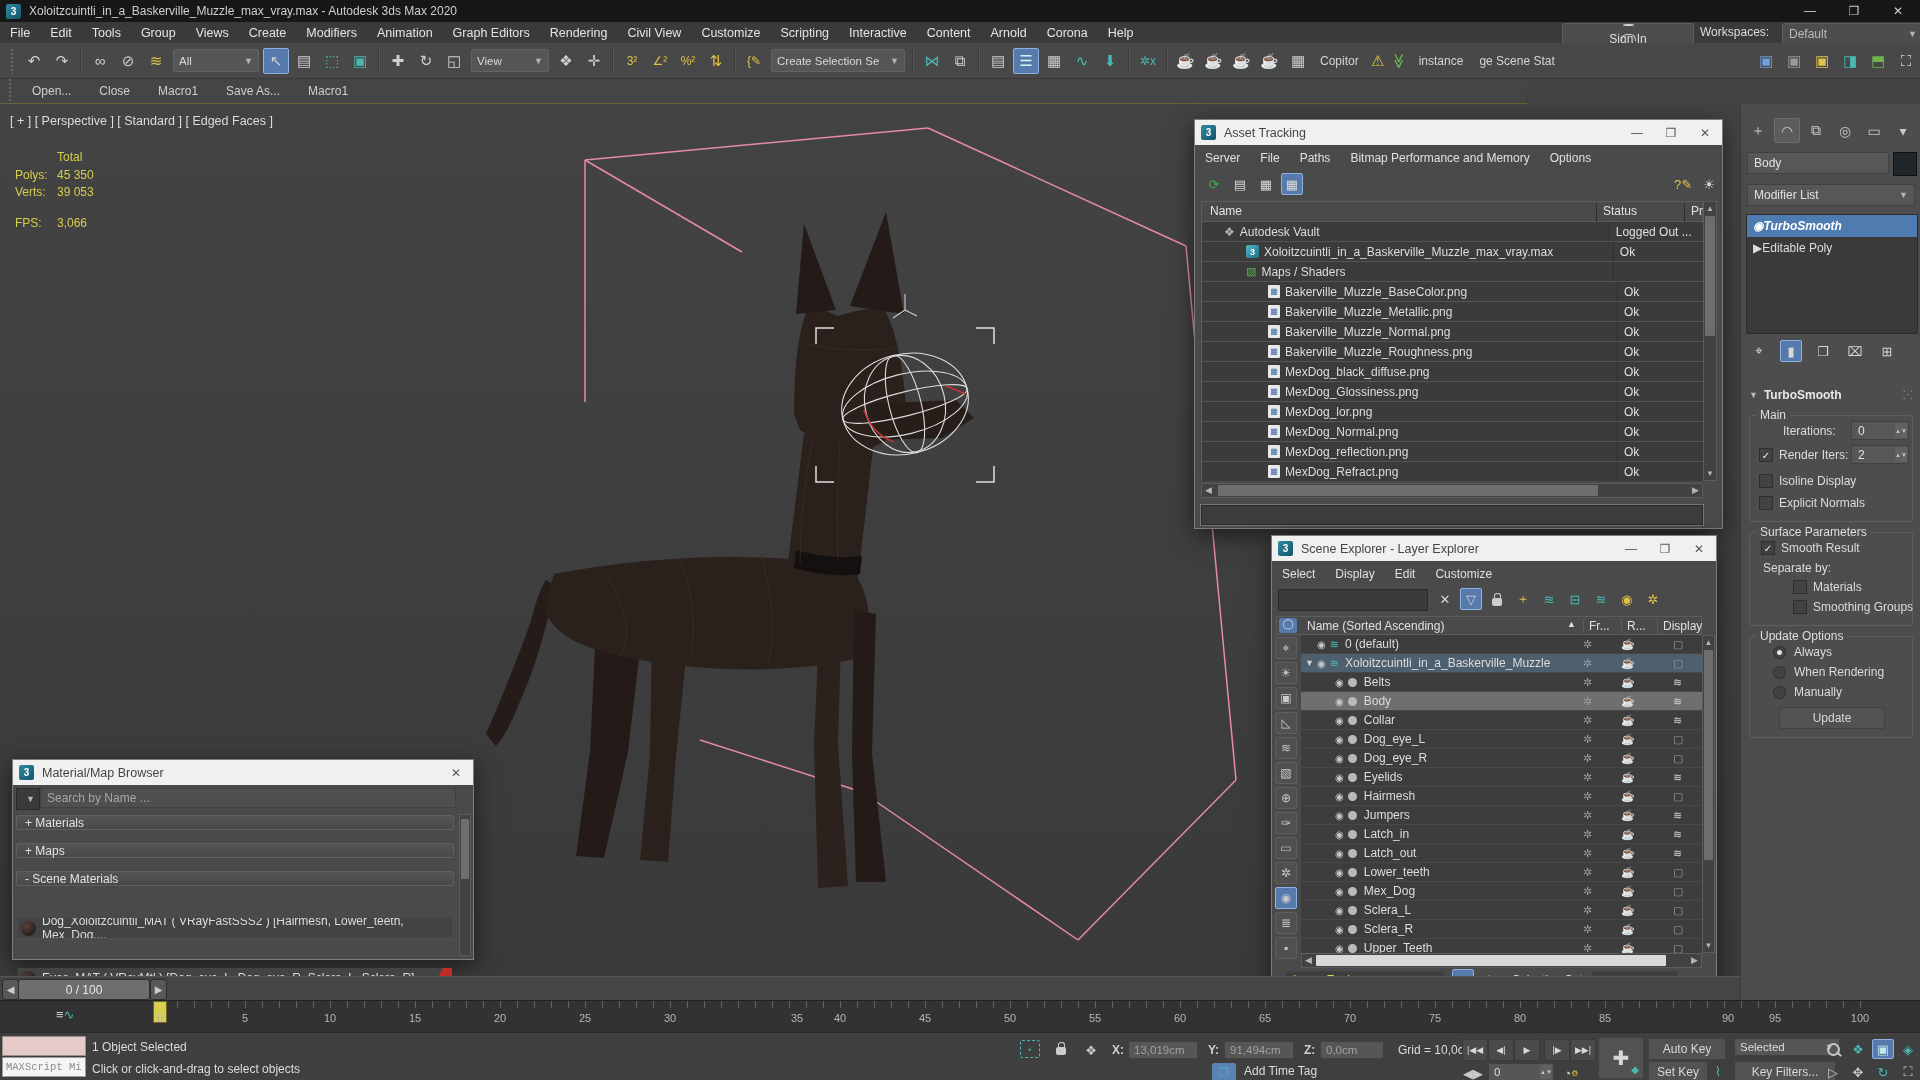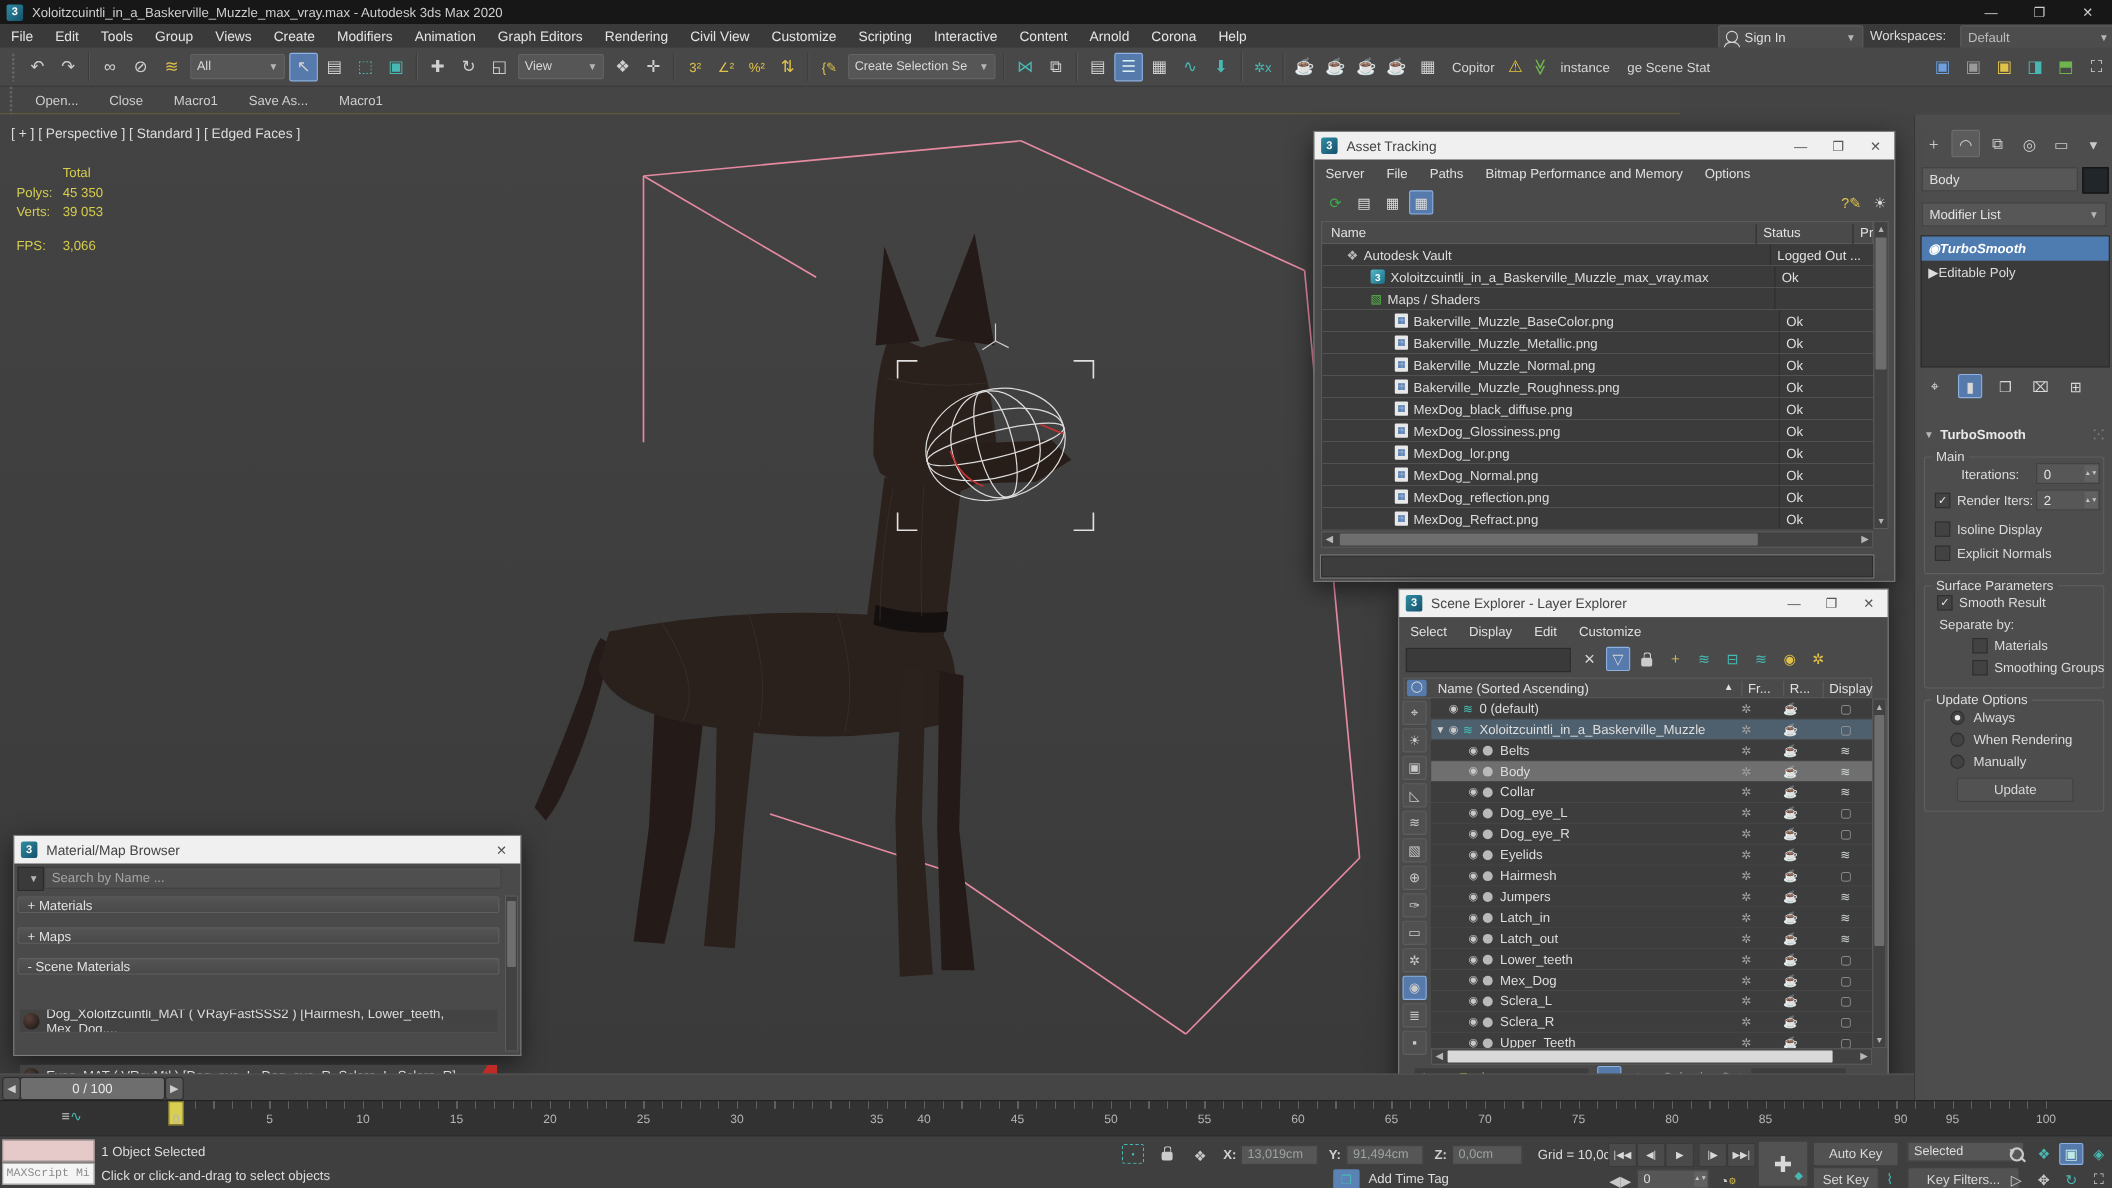--- a/index.html
+++ b/index.html
@@ -9,21 +9,21 @@
   
   #titlebar{left:0;top:0;width:1920px;height:22px;background:#171717;display:flex;align-items:center;}
   .app-ic{width:15px;height:15px;margin:0 8px 0 6px;border-radius:2px;background:linear-gradient(135deg,#2f8fa3,#15506b);
           color:#fff;font-size:10px;font-weight:bold;display:flex;align-items:center;justify-content:center;}
   #title-text{color:#cfcfcf;font-size:12px;}
   #win-btns{margin-left:auto;display:flex;}
   #win-btns div{width:44px;height:22px;display:flex;align-items:center;justify-content:center;color:#ccc;font-size:12px;}
   #menubar{left:0;top:22px;width:1920px;height:21px;background:#3a3a3a;display:flex;align-items:center;border-bottom:1px solid #2e2e2e;}
   .menu-item{padding:0 10px;color:#e4e4e4;font-size:12.5px;}
   #signin{position:absolute;left:1562px;top:1px;width:118px;height:19px;background:#4d4d4d;border:1px solid #5c5c5c;
-          display:flex;align-items:center;gap:6px;padding:0 6px;border-radius:2px;}
+          display:flex;align-items:center;gap:6px;padding:0 6px;border-radius:2px;flex-direction:column;}
   .person{width:9px;height:9px;border:1.5px solid #d5d5d5;border-radius:50%;position:relative;}
   .person::after{content:"";position:absolute;left:-3px;top:9px;width:13px;height:6px;border:1.5px solid #d5d5d5;border-bottom:none;border-radius:6px 6px 0 0;}
   #workspaces-label{position:absolute;left:1700px;top:3px;color:#ddd;text-align:right;}
   #workspace-dd{position:absolute;left:1782px;top:1px;width:128px;height:19px;background:#4d4d4d;border:1px solid #5c5c5c;
           display:flex;align-items:center;justify-content:space-between;padding:0 6px;color:#bbb;border-radius:2px;}
   #toolbar{left:0;top:43px;width:1920px;height:36px;background:#484848;border-bottom:1px solid #393939;display:flex;align-items:center;padding-left:10px;box-sizing:border-box;}
   .grip{width:4px;height:26px;margin-right:6px;background-image:radial-gradient(#6a6a6a 1px,transparent 1.2px);background-size:4px 4px;}
   .tb-ic{min-width:26px;height:26px;margin:0 1px;border-radius:2px;display:flex;align-items:center;justify-content:center;
          color:#cfcfcf;font-size:15px;line-height:1;}
   .tb-ic.hl{background:#567aab;border:1px solid #8db1e3;box-sizing:border-box;}

